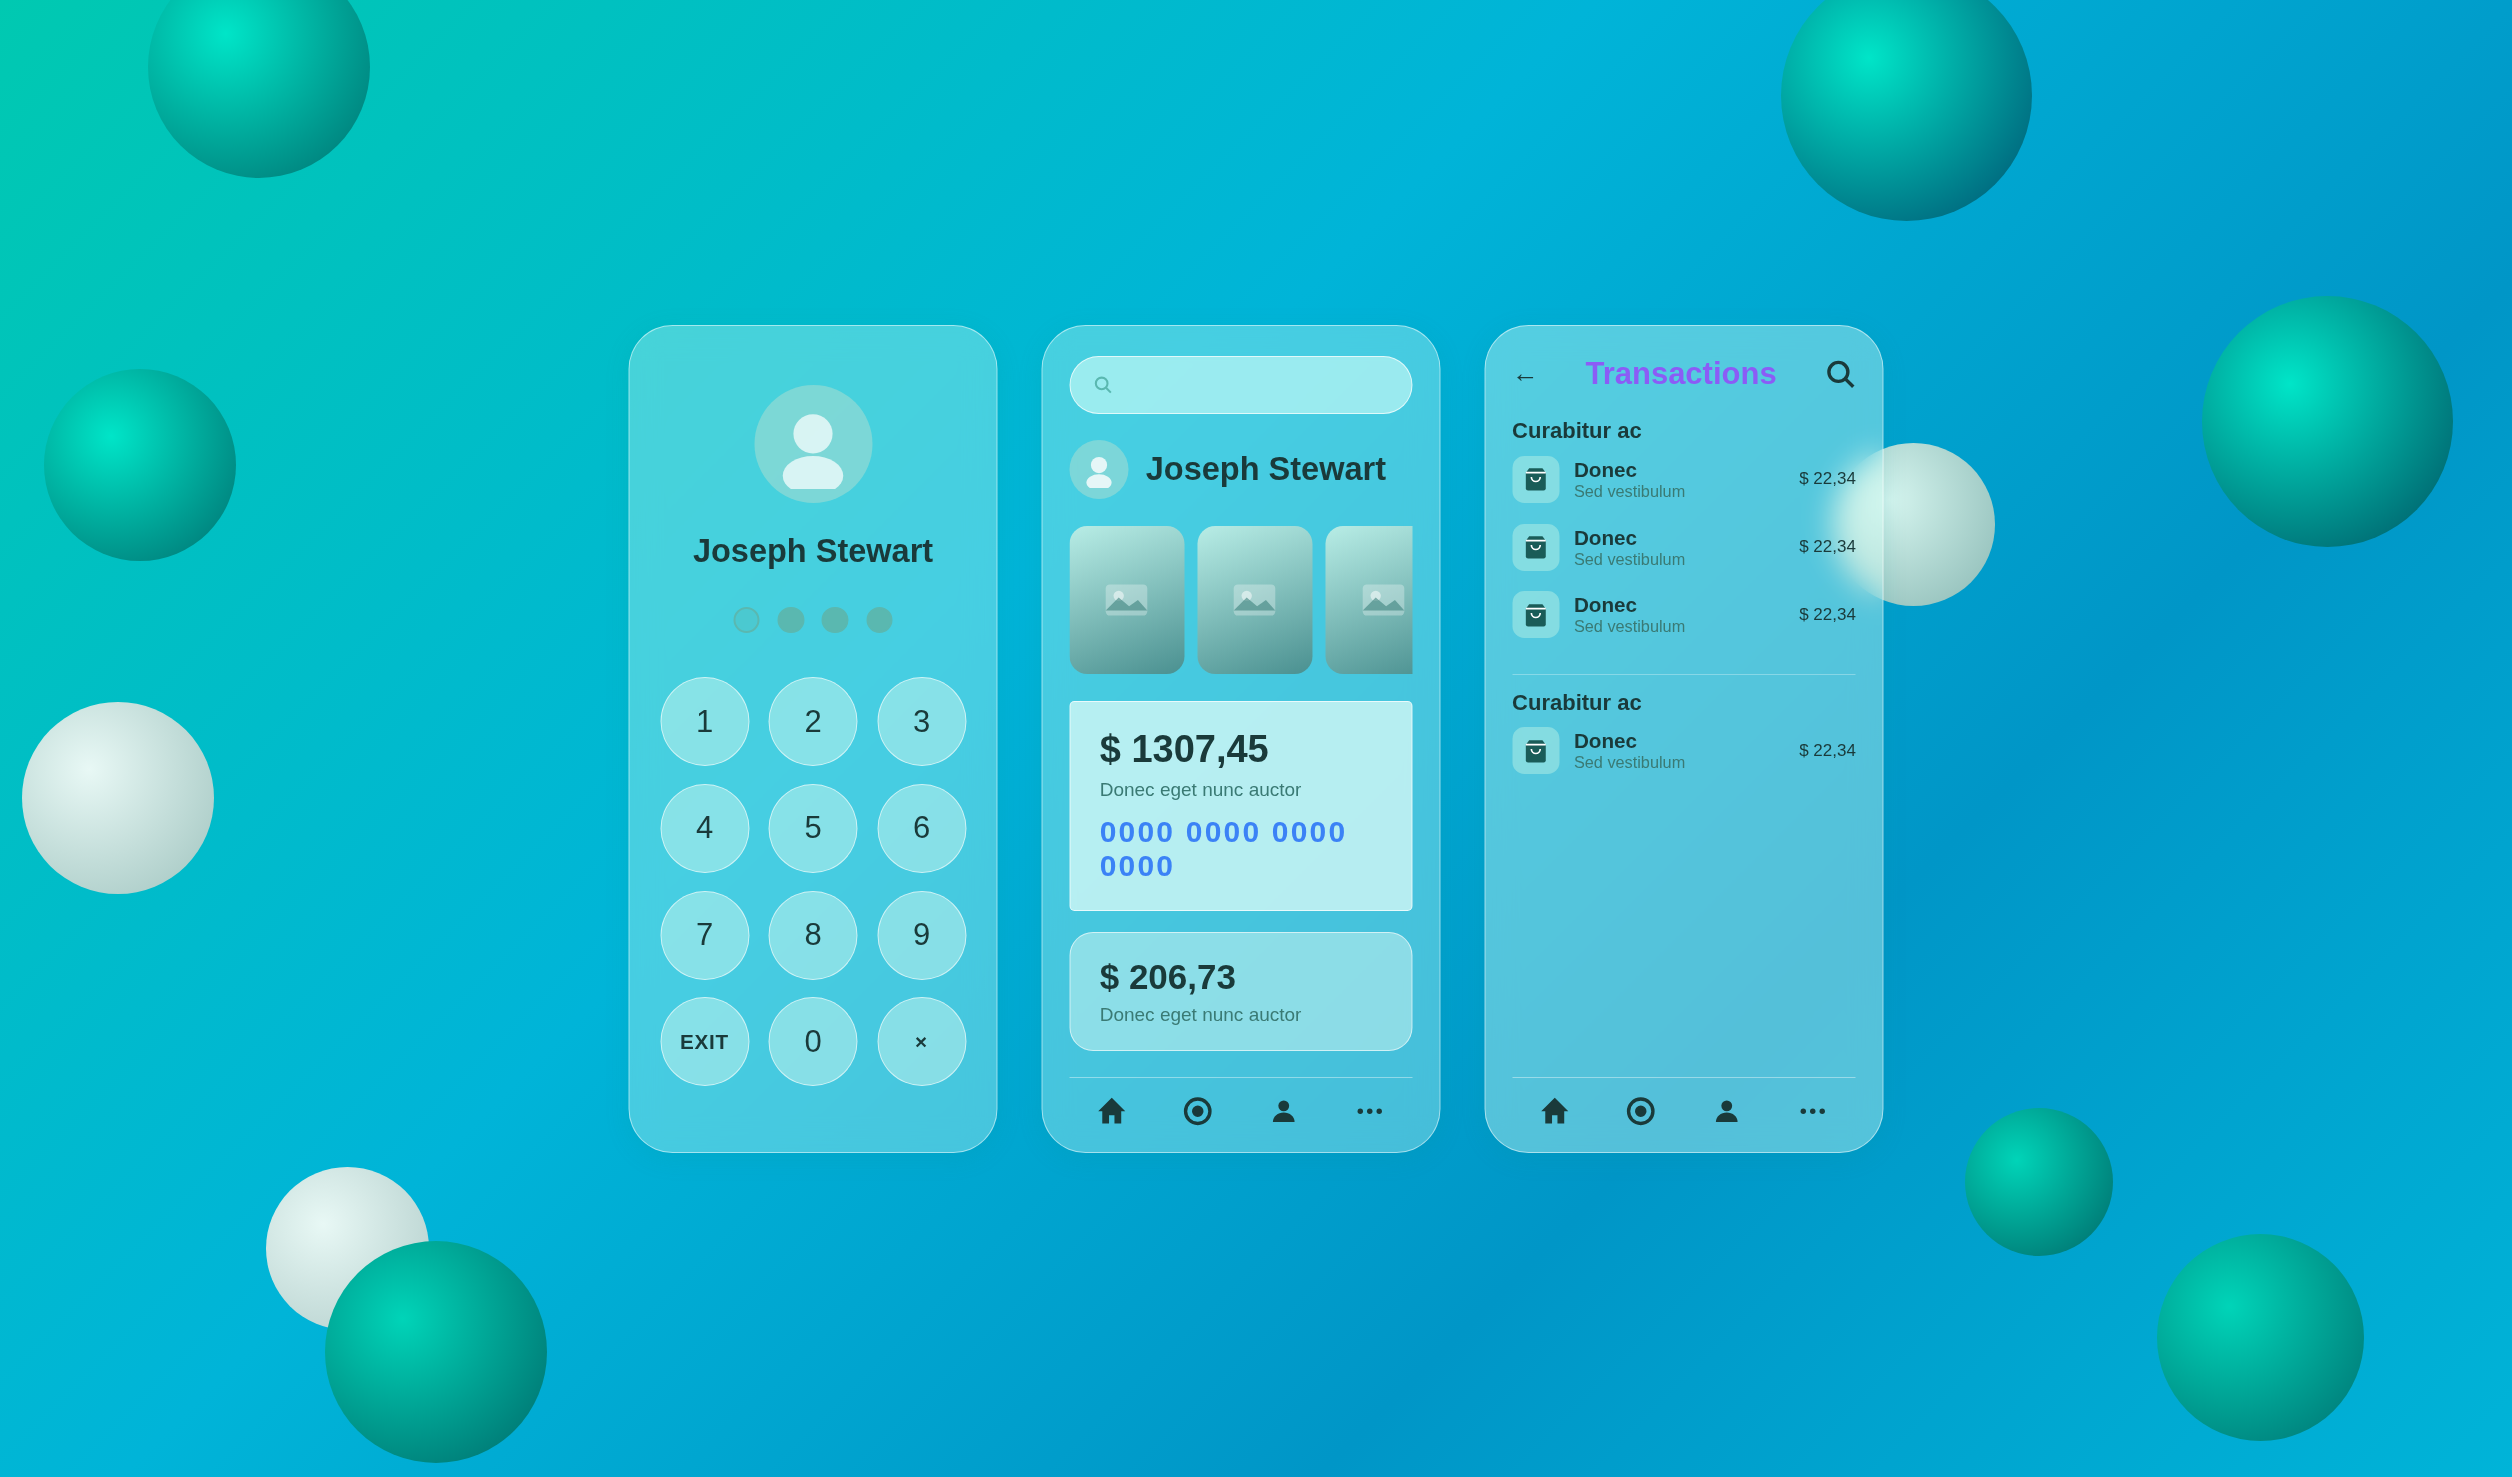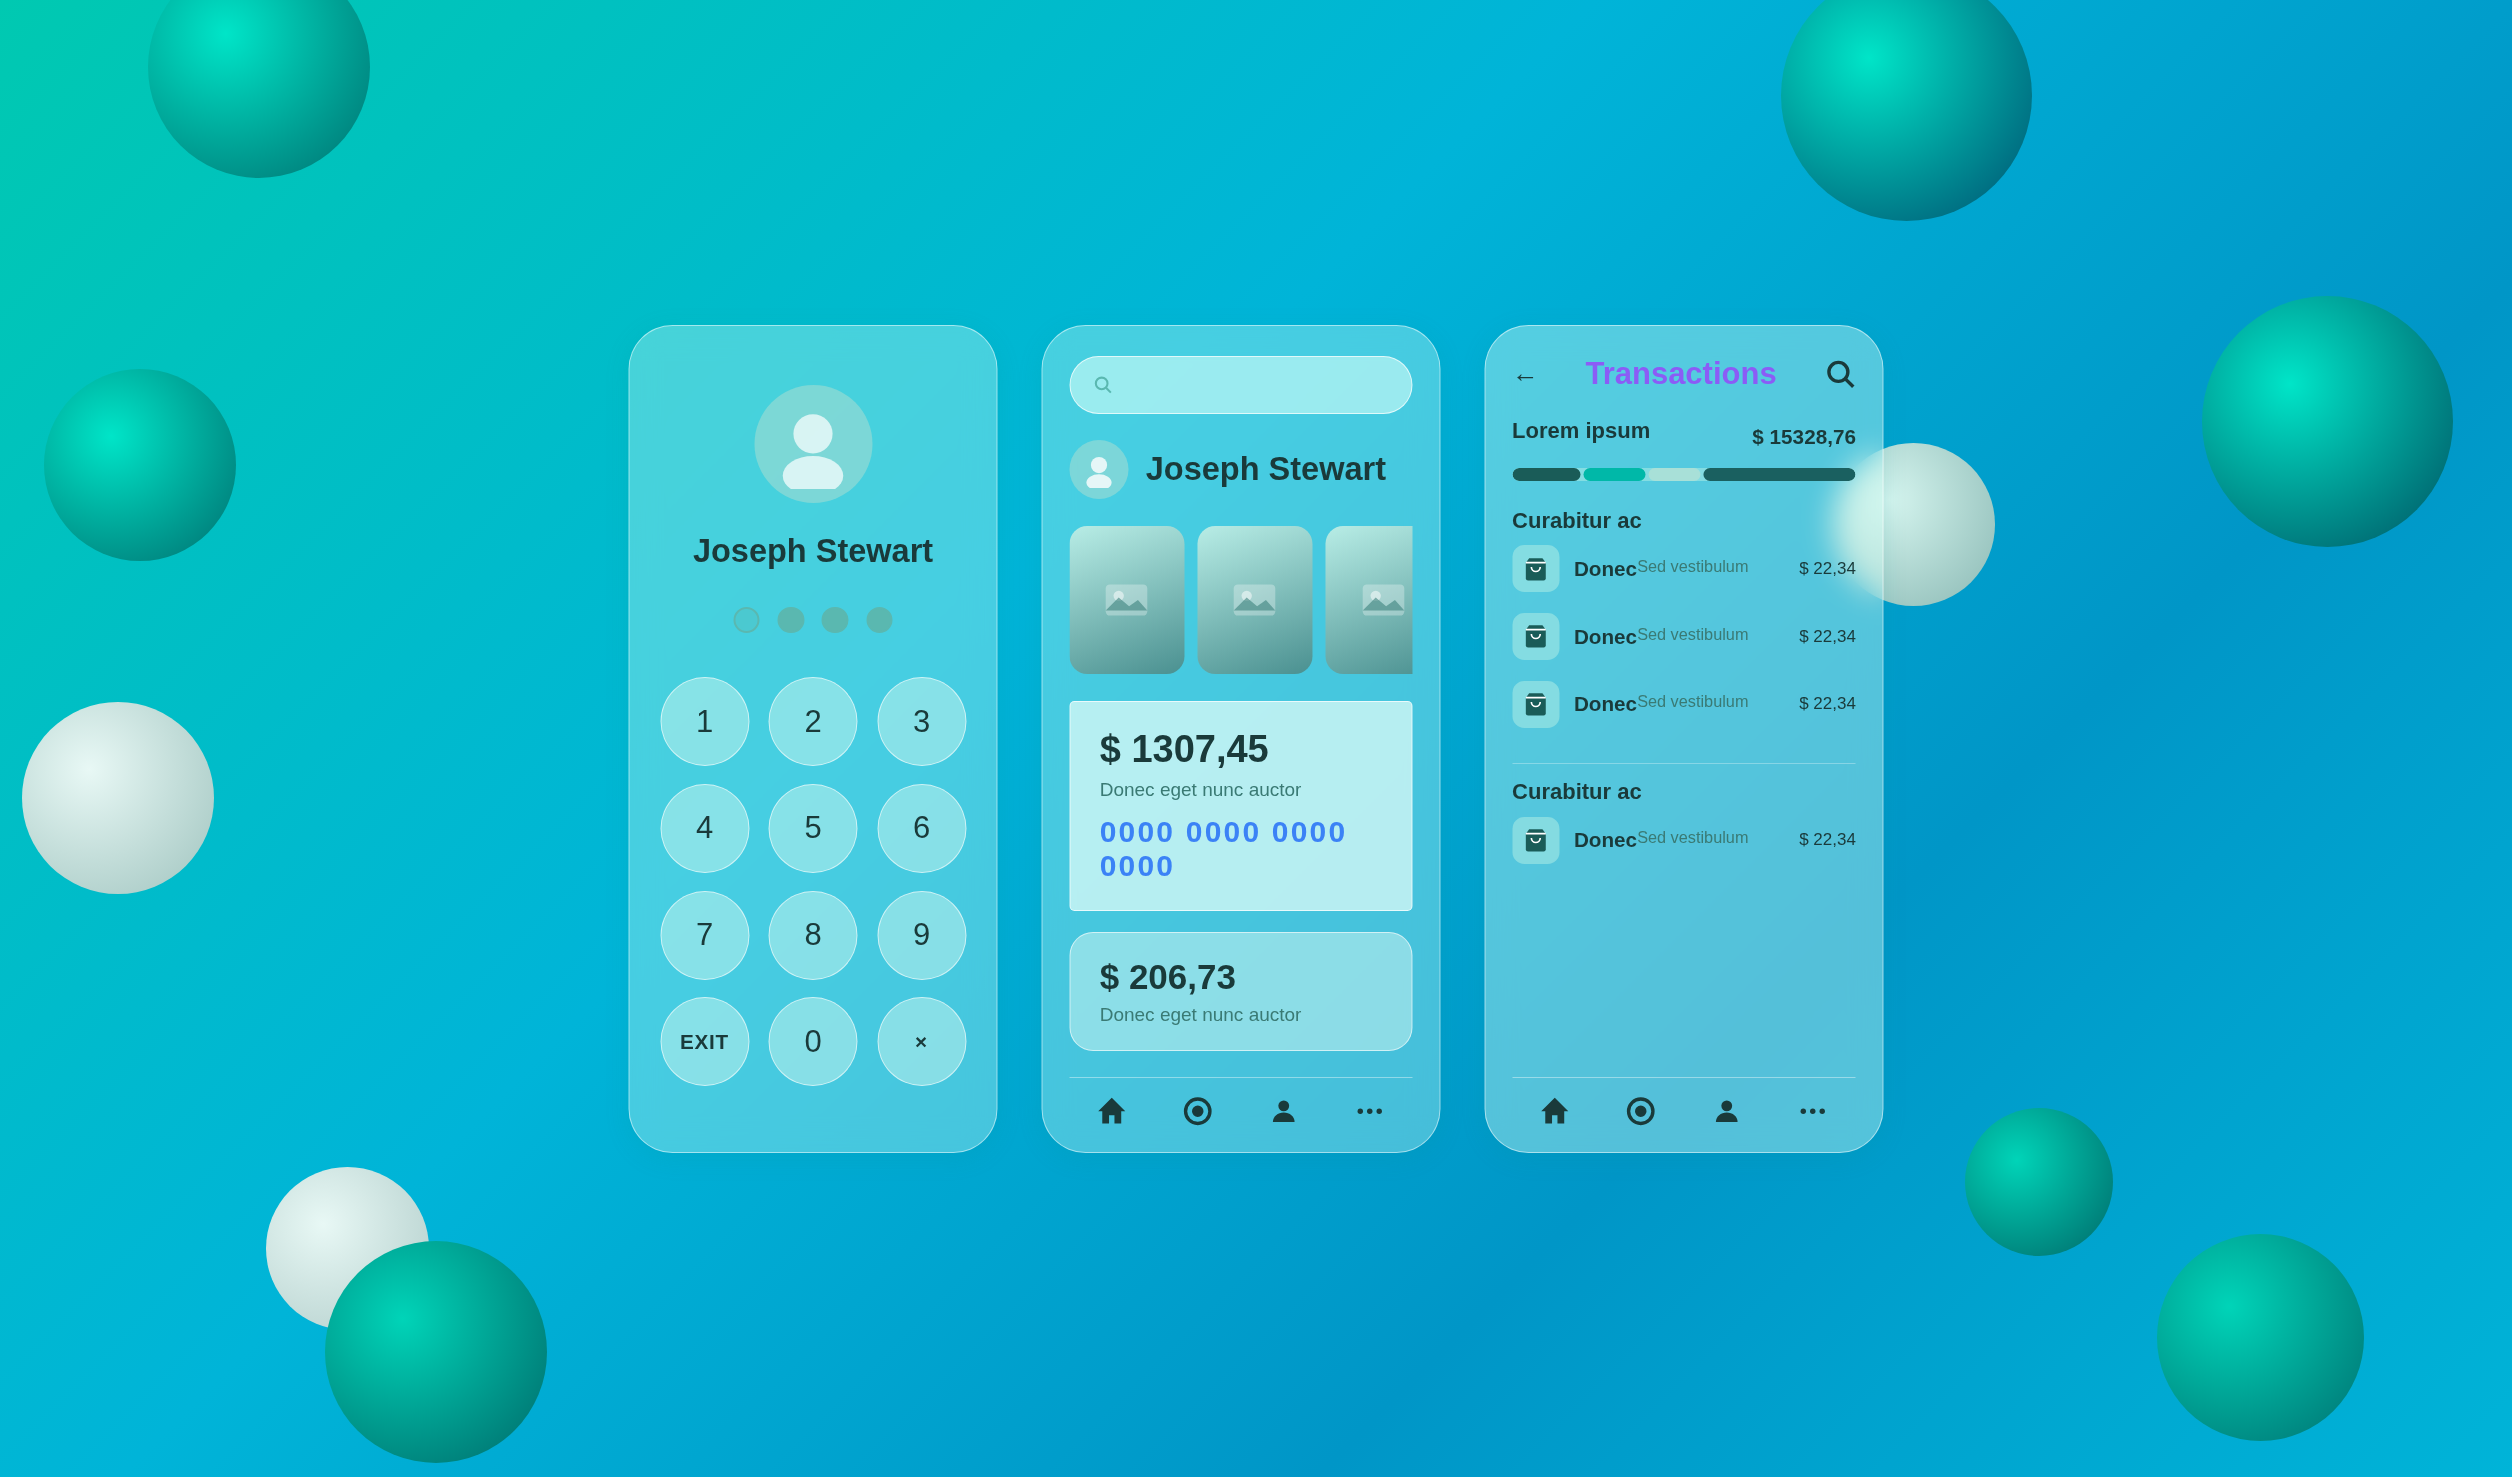--- a/index.html
+++ b/index.html
@@ -436,21 +436,21 @@
       height: 47px;
       background: rgba(180,240,230,0.5);
       border-radius: 11.8px;
       display: flex;
       align-items: center;
       justify-content: center;
     }
 
     .tx-item-info {
       display: flex;
-      flex-direction: row;
+      flex-direction: column;
     }
 
     .tx-item-name {
       font-size: 20.7px;
       font-weight: 600;
       color: #1a3a3a;
     }
 
     .tx-item-sub {
       font-size: 16.3px;
@@ -594,32 +594,20 @@
   <div class="phone-card card-transactions">
     <div class="tx-header">
       <span class="tx-back">←</span>
       <span class="tx-title">Transactions</span>
       <svg class="tx-search-icon" viewBox="0 0 24 24" fill="none" stroke="currentColor" stroke-width="2.5">
         <circle cx="11" cy="11" r="7"></circle>
         <line x1="16.5" y1="16.5" x2="22" y2="22"></line>
       </svg>
     </div>
 
-    <div class="progress-section">
-      <div class="progress-header">
-        <span class="section-label">Lorem ipsum</span>
-        <span class="progress-amount">$ 15328,76</span>
-      </div>
-      <div class="progress-bar-bg">
-        <div class="progress-seg-dark" style="width:20%"></div>
-        <div class="progress-seg-teal" style="width:18%"></div>
-        <div class="progress-seg-light" style="width:15%"></div>
-        <div class="progress-seg-dark2"></div>
-      </div>
-    </div>
 
     <div class="section-label">Curabitur ac</div>
 
     <div class="tx-item">
       <div class="tx-item-left">
         <div class="tx-bag-icon">
           <svg width="26.6" height="26.6" viewBox="0 0 24 24" fill="#1a5c58">
             <path d="M6 2L3 6v14a2 2 0 002 2h14a2 2 0 002-2V6l-3-4z"></path>
             <line x1="3" y1="6" x2="21" y2="6" stroke="white" stroke-width="1.5"></line>
             <path d="M16 10a4 4 0 01-8 0" stroke="white" stroke-width="1.5" fill="none"></path>

